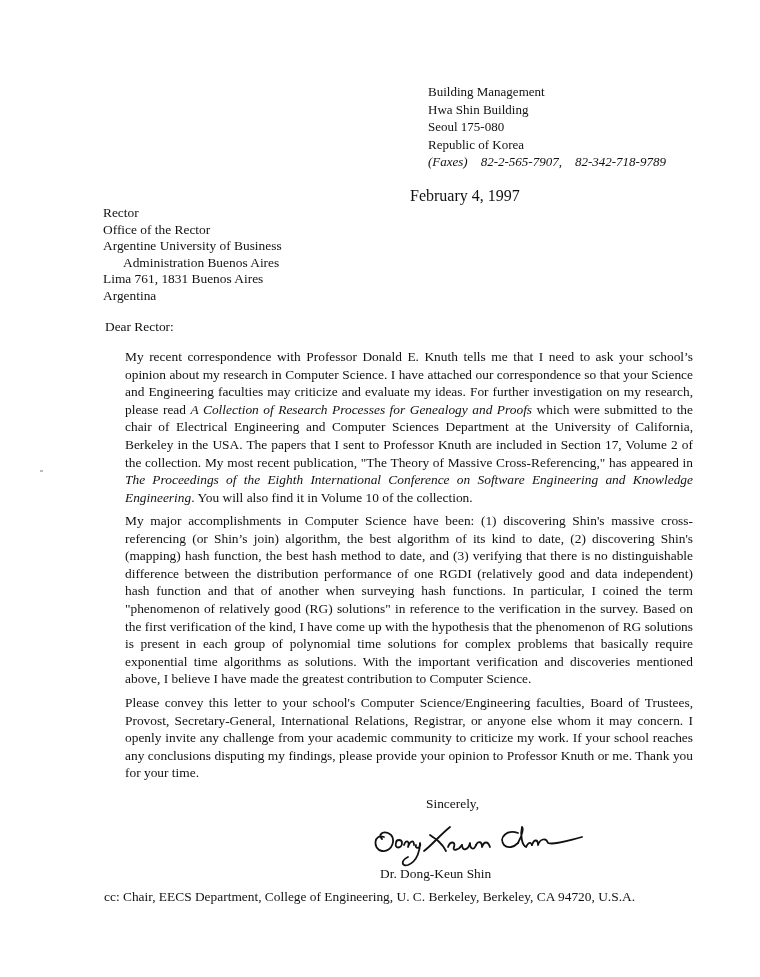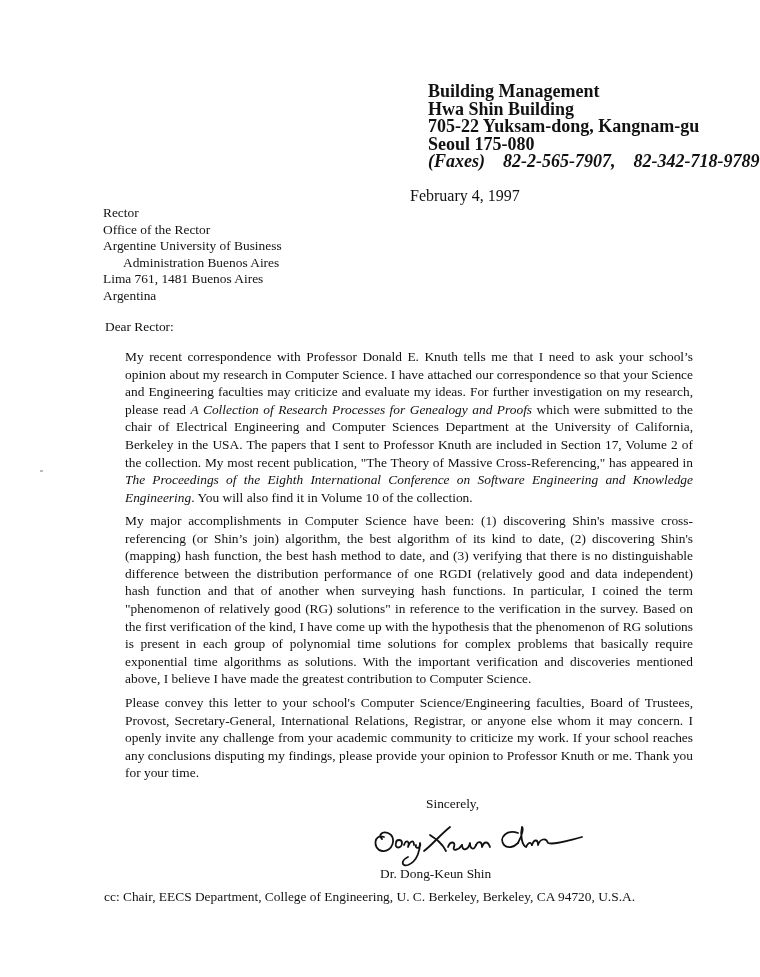--- a/index.html
+++ b/index.html
@@ -3,21 +3,21 @@
   <meta charset="utf-8">
   <style>
     html, body { margin: 0; padding: 0; background: #ffffff; }
     body {
       width: 760px; height: 977px; position: relative; overflow: hidden;
       font-family: "Liberation Serif", "DejaVu Serif", serif;
       color: #111111; font-size: 13.4px; line-height: 17.4px;
     }
     .sender {
       position: absolute; left: 428px; top: 83px;
-      font-weight: bold; font-size: 18px; line-height: 17.6px;
+      font-weight: normal; font-size: 13px; line-height: 17.6px;
     }
     .sender .fax { font-style: italic; white-space: pre; }
     .date { position: absolute; left: 410px; top: 187px; font-size: 16px; }
     .recipient { position: absolute; left: 103px; top: 205px; line-height: 16.6px; }
     .recipient .indent { padding-left: 20px; }
     .salutation { position: absolute; left: 105px; top: 318px; }
     .para {
       position: absolute; left: 105px; width: 568px;
       text-align: justify; line-height: 17.6px; margin-left: 20px;
     }
@@ -30,33 +30,33 @@
     .signer { position: absolute; left: 380px; top: 865px; }
     .cc { position: absolute; left: 104px; top: 888px; }
     .speck { position: absolute; left: 40px; top: 470px; width: 3px; height: 2px; background: #bbbbbb; }
   </style>
 </head>
 <body>
 
 <div class="sender">
   <div>Building Management</div>
   <div>Hwa Shin Building</div>
-  <div>705-22 Yuksam-dong, Kangnam-gu</div>
   <div>Seoul 175-080</div>
+  <div>Republic of Korea</div>
   <div class="fax"><span>(Faxes)</span>    <span>82-2-565-7907,    82-342-718-9789</span></div>
 </div>
 
 <div class="date">February 4, 1997</div>
 
 <div class="recipient">
   <div>Rector</div>
   <div>Office of the Rector</div>
   <div>Argentine University of Business</div>
   <div class="indent">Administration Buenos Aires</div>
-  <div>Lima 761, 1481 Buenos Aires</div>
+  <div>Lima 761, 1831 Buenos Aires</div>
   <div>Argentina</div>
 </div>
 
 <div class="salutation">Dear Rector:</div>
 
 <div class="para p1"><span>My recent correspondence with Professor Donald E. Knuth tells me that I need to ask your school’s opinion about my research in Computer Science.  I have attached our correspondence so that your Science and Engineering faculties may criticize and evaluate my ideas.  For further investigation on my research, please read </span><i>A Collection of Research Processes for Genealogy and Proofs</i><span> which were submitted to the chair of Electrical Engineering and Computer Sciences Department at the University of California, Berkeley in the USA.  The papers that I sent to Professor Knuth are included in Section 17, Volume 2 of the collection.  My most recent publication, "The Theory of Massive Cross-Referencing," has appeared in </span><i>The Proceedings of the Eighth International Conference on Software Engineering and Knowledge Engineering</i><span>.  You will also find it in Volume 10 of the collection.</span></div>
 
 <div class="para p2">My major accomplishments in Computer Science have been: (1) discovering Shin's massive cross-referencing (or Shin’s join) algorithm, the best algorithm of its kind to date, (2) discovering Shin's (mapping) hash function, the best hash method to date, and (3) verifying that there is no distinguishable difference between the distribution performance of one RGDI (relatively good and data independent) hash function and that of another when surveying hash functions.  In particular, I coined the term "phenomenon of relatively good (RG) solutions" in reference to the verification in the survey.  Based on the first verification of the kind, I have come up with the hypothesis that the phenomenon of RG solutions is present in each group of polynomial time solutions for complex problems that basically require exponential time algorithms as solutions. With the important verification and discoveries mentioned above, I believe I have made the greatest contribution to Computer Science.</div>
 
 <div class="para p3">Please convey this letter to your school's Computer Science/Engineering faculties, Board of Trustees, Provost, Secretary-General, International Relations, Registrar, or anyone else whom it may concern.  I openly invite any challenge from your academic community to criticize my work.  If your school reaches any conclusions disputing my findings, please provide your opinion to Professor Knuth or me. Thank you for your time.</div>

